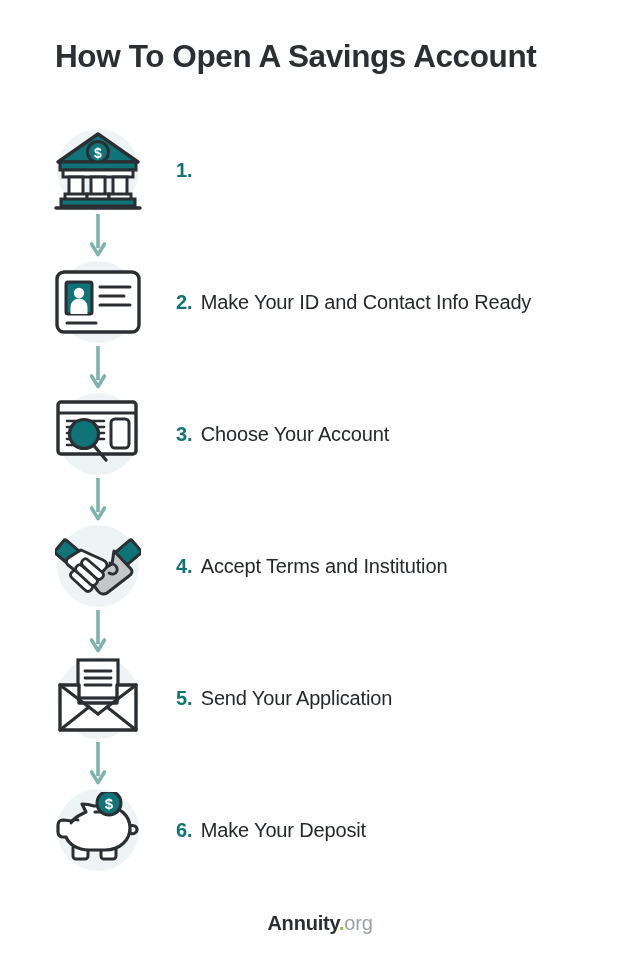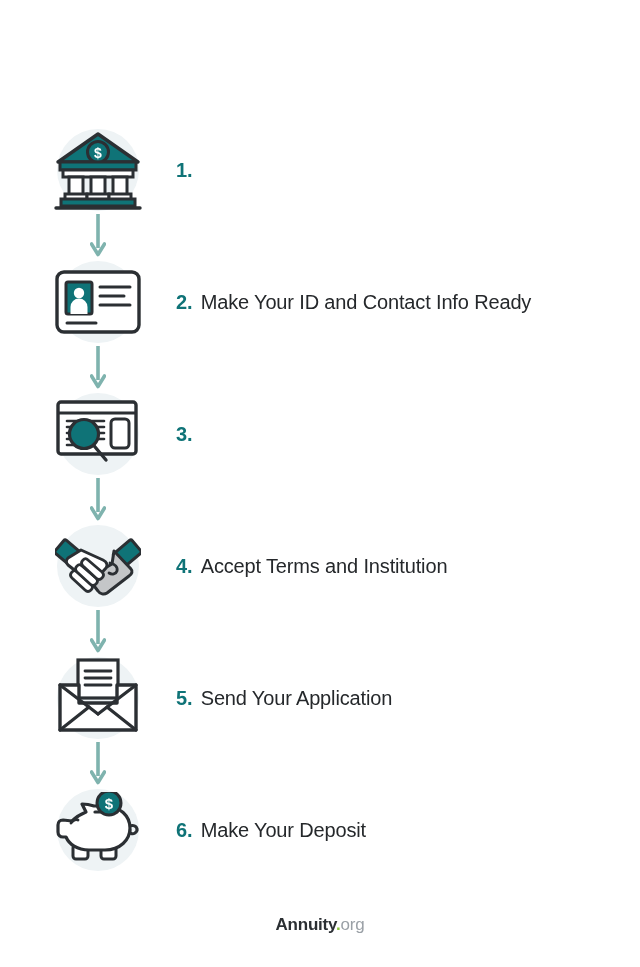--- a/index.html
+++ b/index.html
@@ -112,41 +112,42 @@
   
   .footer {
     position: absolute;
     left: 0;
     bottom: 32px;
     width: 640px;
     text-align: center;
   }
   .logo {
     display: inline-block;
-    font-size: 17px;
+    font-size: 20px;
     letter-spacing: -0.2px;
   }
   .logo-main {
     font-weight: bold;
     color: #2b2f33;
   }
   .logo-dot {
     color: #8cc63f;
     font-weight: bold;
   }
   .logo-tld {
     color: #9aa0a6;
     font-weight: normal;
   }
 </style>
 </head>
 <body>
 
 <div class="page">
 
+  <div class="title">How To Open A Savings Account</div>
 
   <div class="steps">
 
     <div class="step">
       <div class="step-row">
         <div class="icon-wrap">
           <div class="icon-bg"></div>
           <svg width="92" height="84" viewBox="0 0 92 84">
 
             <path d="M46 6 L86 34 L6 34 Z" fill="#0f7377" stroke="#2b2f33" stroke-width="3.4" stroke-linejoin="round"></path>
@@ -223,20 +224,21 @@
             <line x1="13" y1="47" x2="40" y2="47" stroke="#2b2f33" stroke-width="2.6" stroke-linecap="round"></line>
 
             <rect x="57" y="21" width="18" height="29" rx="4" fill="#ffffff" stroke="#2b2f33" stroke-width="3"></rect>
 
             <line x1="36" y1="43" x2="52" y2="62" stroke="#2b2f33" stroke-width="3.4" stroke-linecap="round"></line>
             <circle cx="30" cy="36" r="14.5" fill="#0f7377" stroke="#2b2f33" stroke-width="3.2"></circle>
           </svg>
         </div>
         <div class="step-label">
           <span class="step-num">3.</span>
+          <span class="step-text">Choose Your Account</span>
         </div>
       </div>
       <svg class="connector" viewBox="0 0 16 46">
         <line x1="8" y1="0" x2="8" y2="34" stroke="#7fb3ae" stroke-width="3.6"></line>
         <path d="M1.5 30 L8 40.5 L14.5 30" fill="none" stroke="#7fb3ae" stroke-width="3.6" stroke-linecap="round" stroke-linejoin="round"></path>
       </svg>
     </div>
 
     <div class="step">
       <div class="step-row">

